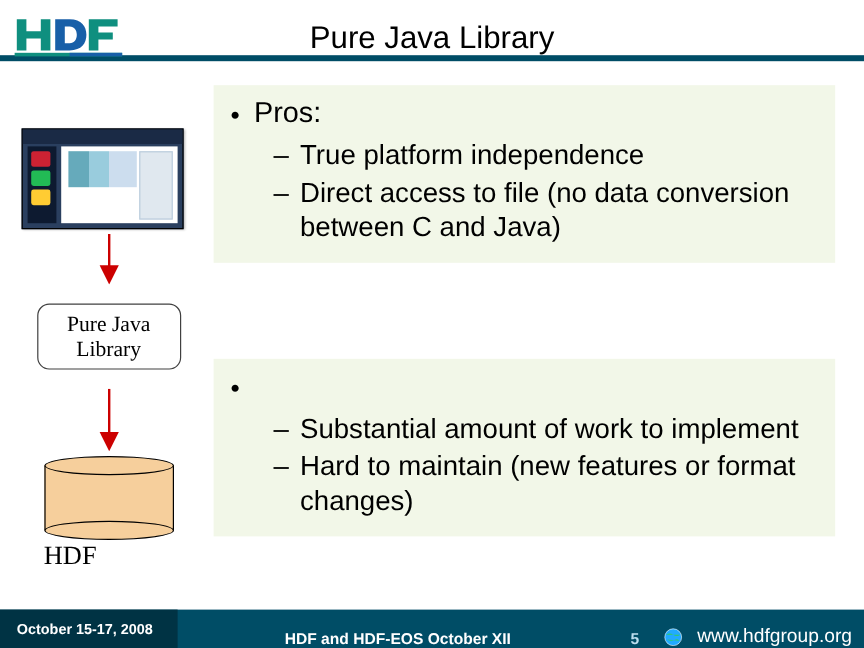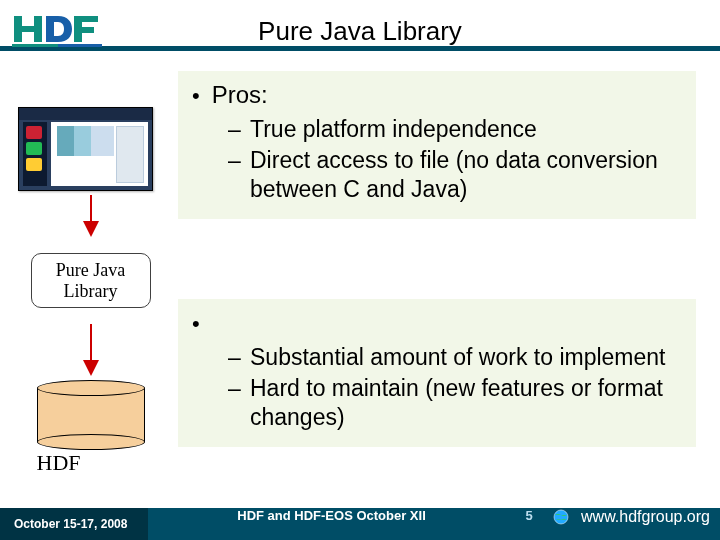--- a/index.html
+++ b/index.html
@@ -170,21 +170,21 @@
     width: 12px; flex-shrink: 0;
   }
   .footer {
     position: absolute;
     bottom: 0; left: 0; right: 0;
     height: 32px;
     background: #004d66;
     color: #fff;
     font-size: 13px;
     display: flex;
-    align-items: flex-start;
+    align-items: flex-end;
   }
   .footer-date {
     background: #003344;
     height: 100%;
     display: flex;
     align-items: center;
     padding: 0 14px;
     font-weight: bold;
     font-size: 12px;
     min-width: 148px;

